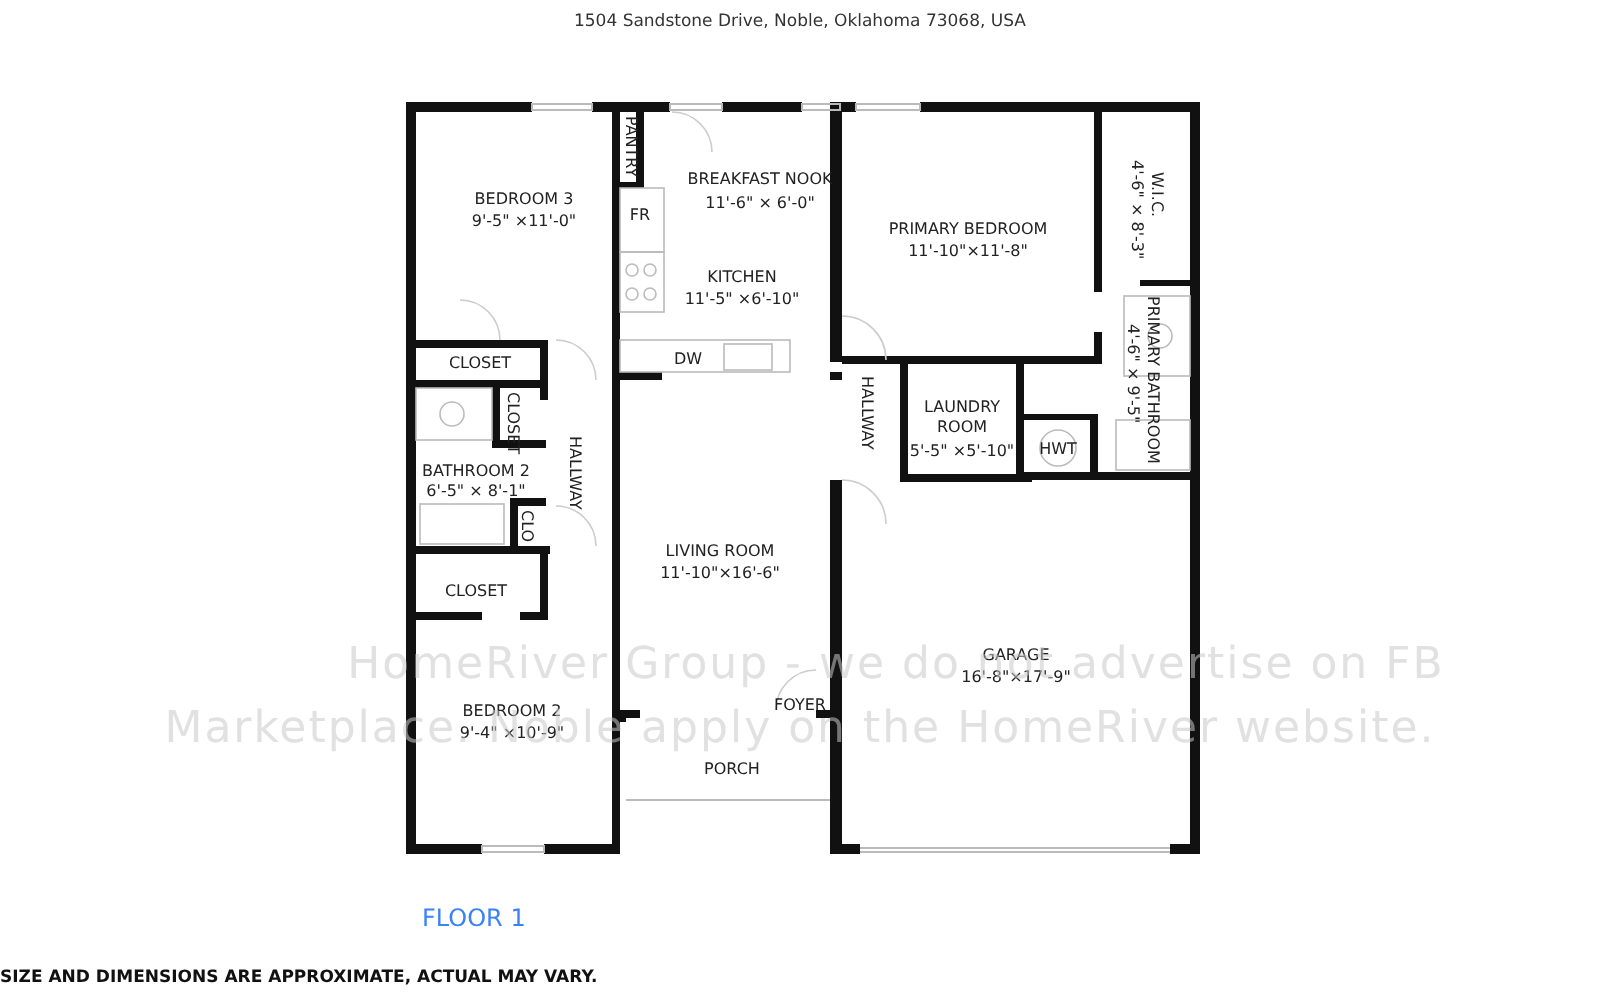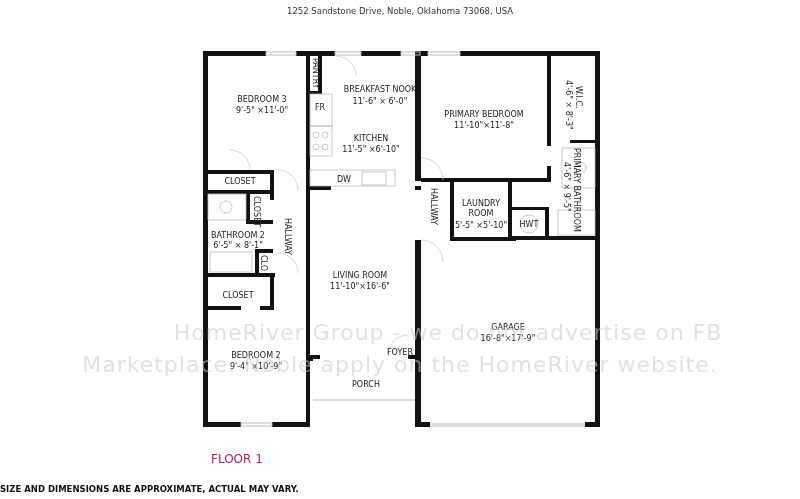--- a/index.html
+++ b/index.html
@@ -1,27 +1,27 @@
 <!DOCTYPE html>
 <html><head>
 <meta charset="utf-8">
 <style>
   html, body { margin:0; padding:0; background:#ffffff; }
   body { width:800px; height:499px; position:relative; overflow:hidden; font-family:"DejaVu Sans", sans-serif; color:#222; }
   .addr { position:absolute; top:6px; left:0; width:800px; text-align:center; font-size:8.5px; color:#333; }
   svg.plan { position:absolute; left:0; top:0; }
   .room-label { font-size:8px; fill:#222; font-family:"DejaVu Sans", sans-serif; }
-  .floor-label { position:absolute; left:211px; top:452px; font-size:12px; color:#be185d; }
+  .floor-label { position:absolute; left:211px; top:452px; font-size:12px; color:#3b82f6; }
   .disclaimer { position:absolute; left:0; width:800px; top:484px; text-align:left; font-size:8.5px; font-weight:bold; color:#111; }
   .wm { position:absolute; left:0; width:800px; text-align:center; font-size:22px; color:rgba(200,200,200,0.55); letter-spacing:1px; white-space:nowrap; }
 </style>
 </head>
 <body>
 
-<div class="addr">1252 Sandstone Drive, Noble, Oklahoma 73068, USA</div>
+<div class="addr">1504 Sandstone Drive, Noble, Oklahoma 73068, USA</div>
 
 <svg class="plan" width="800" height="499" viewBox="0 0 800 499">
 
   <g fill="#111">
 
     <rect x="203" y="51" width="63" height="5"></rect>
     <rect x="296" y="51" width="39" height="5"></rect>
     <rect x="361" y="51" width="40" height="5"></rect>
     <rect x="420" y="51" width="8" height="5"></rect>
     <rect x="460" y="51" width="140" height="5"></rect>

